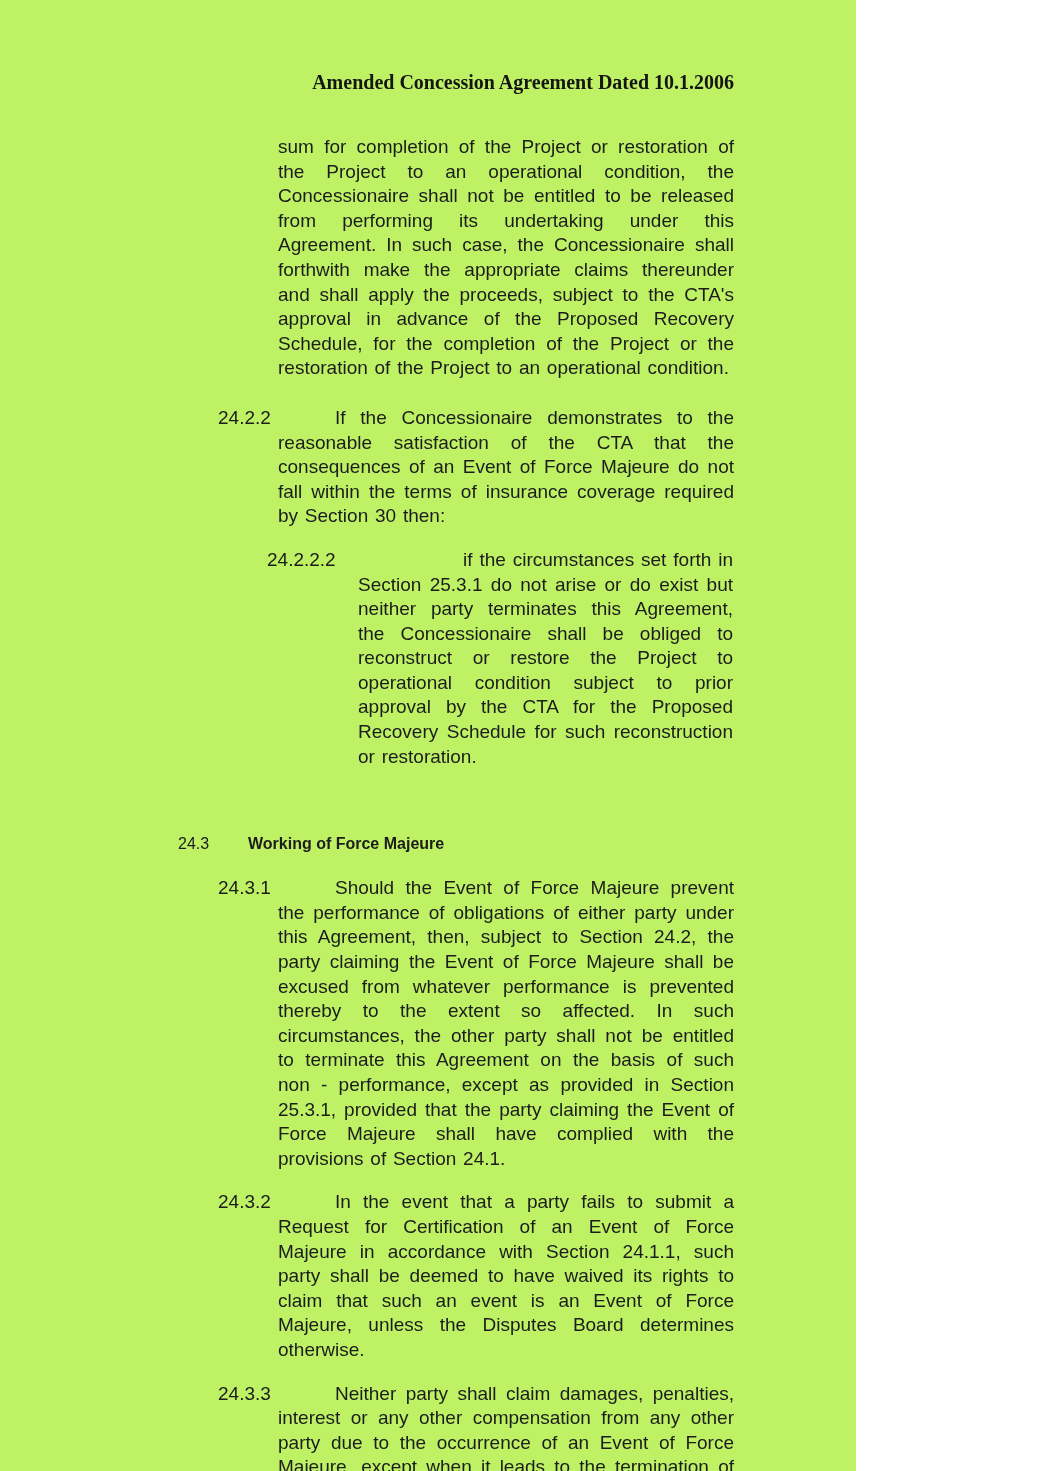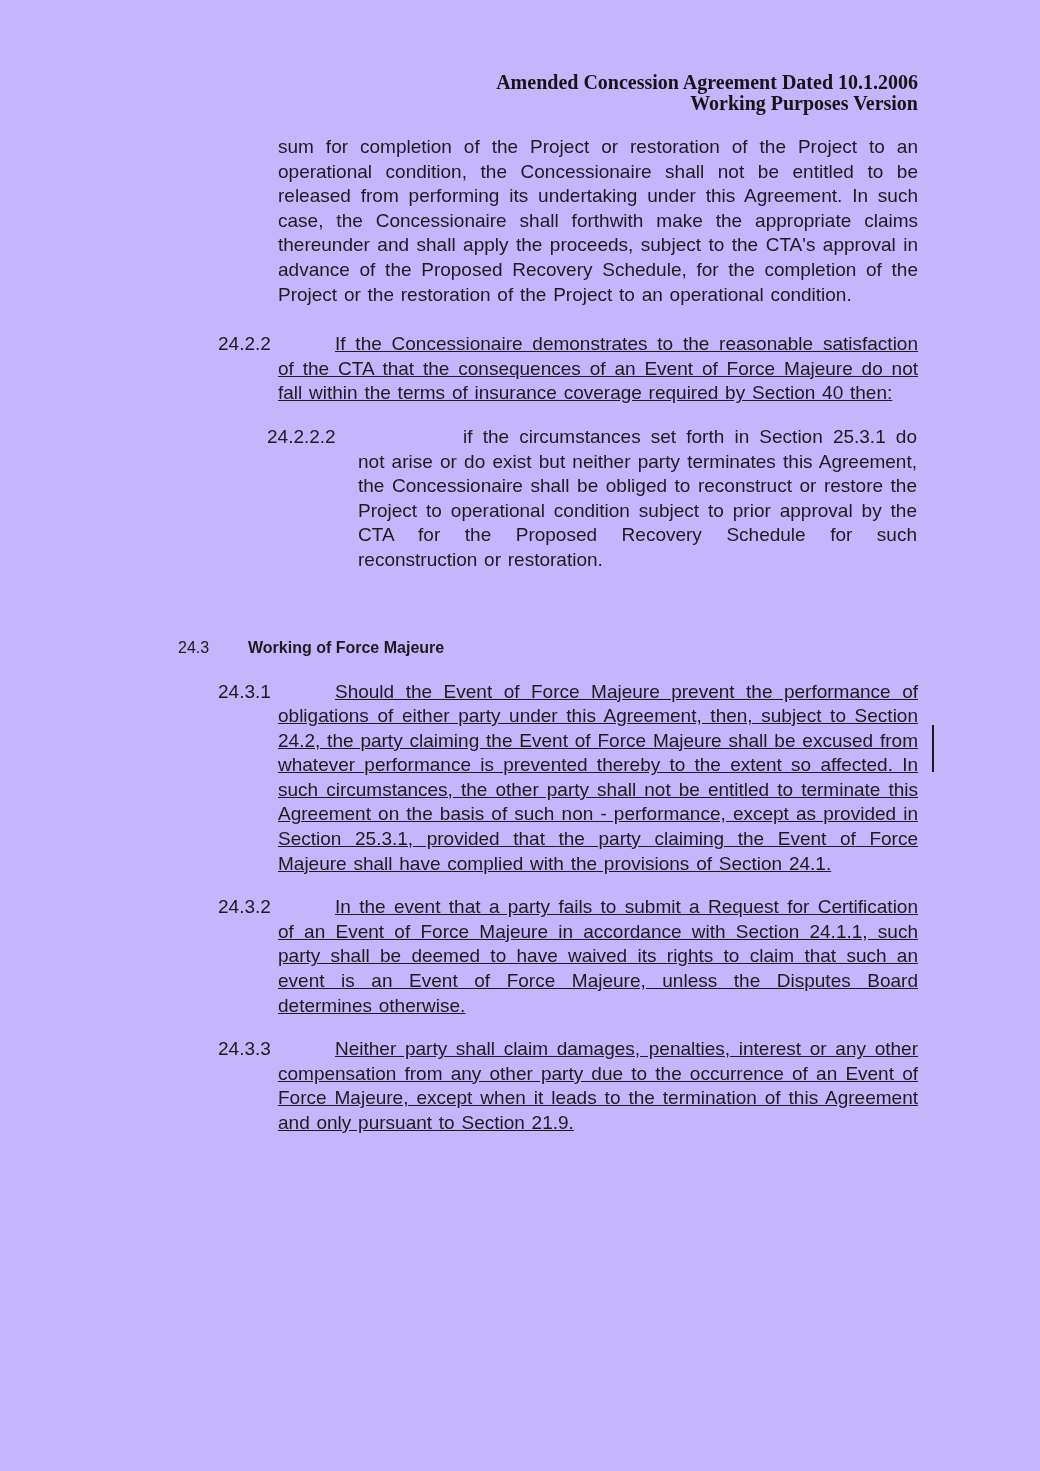--- a/index.html
+++ b/index.html
@@ -1,20 +1,20 @@
 <!DOCTYPE html>
 <html><head>
 <meta charset="utf-8">
 <style>
   html, body { margin: 0; padding: 0; background: #ffffff; }
   .page {
     position: relative;
-    width: 1040px;
+    width: 856px;
     height: 1471px;
-    background: #c4b5fd;
+    background: #bef264;
     color: #1c1c1c;
     overflow: hidden;
     font-family: "Liberation Sans", sans-serif;
   }
   
   .doc-header {
     position: absolute;
     top: 72px;
     left: 0;
     right: 122px;
@@ -41,21 +41,20 @@
     white-space: nowrap;
   }
   .intro {
     margin: 135px 122px 25px 278px;
     text-indent: 0;
   }
   .lvl2 {
     margin-left: 278px;
     margin-right: 122px;
     text-indent: 57px;
-    text-decoration: underline;
   }
   .lvl2 .clause-num { left: -60px; }
   .lvl3 {
     margin-left: 358px;
     margin-right: 123px;
     text-indent: 105px;
   }
   .lvl3 .clause-num { left: -91px; }
   .gap-a { margin-bottom: 19px; }
   .gap-b { margin-bottom: 20px; }
@@ -95,28 +94,27 @@
     color: #222222;
   }
 </style>
 </head>
 <body>
 
 <div class="page">
 
   <div class="doc-header">
     <div>Amended Concession Agreement Dated 10.1.2006</div>
-    <div>Working Purposes Version</div>
   </div>
 
   <div class="body-flow">
 
     <p class="para intro">sum for completion of the Project or restoration of the Project to an operational condition, the Concessionaire shall not be entitled to be released from performing its undertaking under this Agreement. In such case, the Concessionaire shall forthwith make the appropriate claims thereunder and shall apply the proceeds, subject to the CTA's approval in advance of the Proposed Recovery Schedule, for the completion of the Project or the restoration of the Project to an operational condition.</p>
 
-    <p class="para lvl2 gap-a"><span class="clause-num">24.2.2</span><span>If the Concessionaire demonstrates to the reasonable satisfaction of the CTA that the consequences of an Event of Force Majeure do not fall within the terms of insurance coverage required by Section 40 then:</span></p>
+    <p class="para lvl2 gap-a"><span class="clause-num">24.2.2</span><span>If the Concessionaire demonstrates to the reasonable satisfaction of the CTA that the consequences of an Event of Force Majeure do not fall within the terms of insurance coverage required by Section 30 then:</span></p>
 
 
     <p class="para lvl3"><span class="clause-num">24.2.2.2</span><span>if the circumstances set forth in Section 25.3.1 do not arise or do exist but neither party terminates this Agreement, the Concessionaire shall be obliged to reconstruct or restore the Project to operational condition subject to prior approval by the CTA for the Proposed Recovery Schedule for such reconstruction or restoration.</span></p>
 
     <h2 class="section-heading"><span class="clause-num">24.3</span><span>Working of Force Majeure</span></h2>
 
     <p class="para lvl2 gap-c"><span class="clause-num">24.3.1</span><span>Should the Event of Force Majeure prevent the performance of obligations of either party under this Agreement, then, subject to Section 24.2, the party claiming the Event of Force Majeure shall be excused from whatever performance is prevented thereby to the extent so affected. In such circumstances, the other party shall not be entitled to terminate this Agreement on the basis of such non - performance, except as provided in Section 25.3.1, provided that the party claiming the Event of Force Majeure shall have complied with the provisions of Section 24.1.</span></p>
 
     <p class="para lvl2 gap-c"><span class="clause-num">24.3.2</span><span>In the event that a party fails to submit a Request for Certification of an Event of Force Majeure in accordance with Section 24.1.1, such party shall be deemed to have waived its rights to claim that such an event is an Event of Force Majeure, unless the Disputes Board determines otherwise.</span></p>
 

